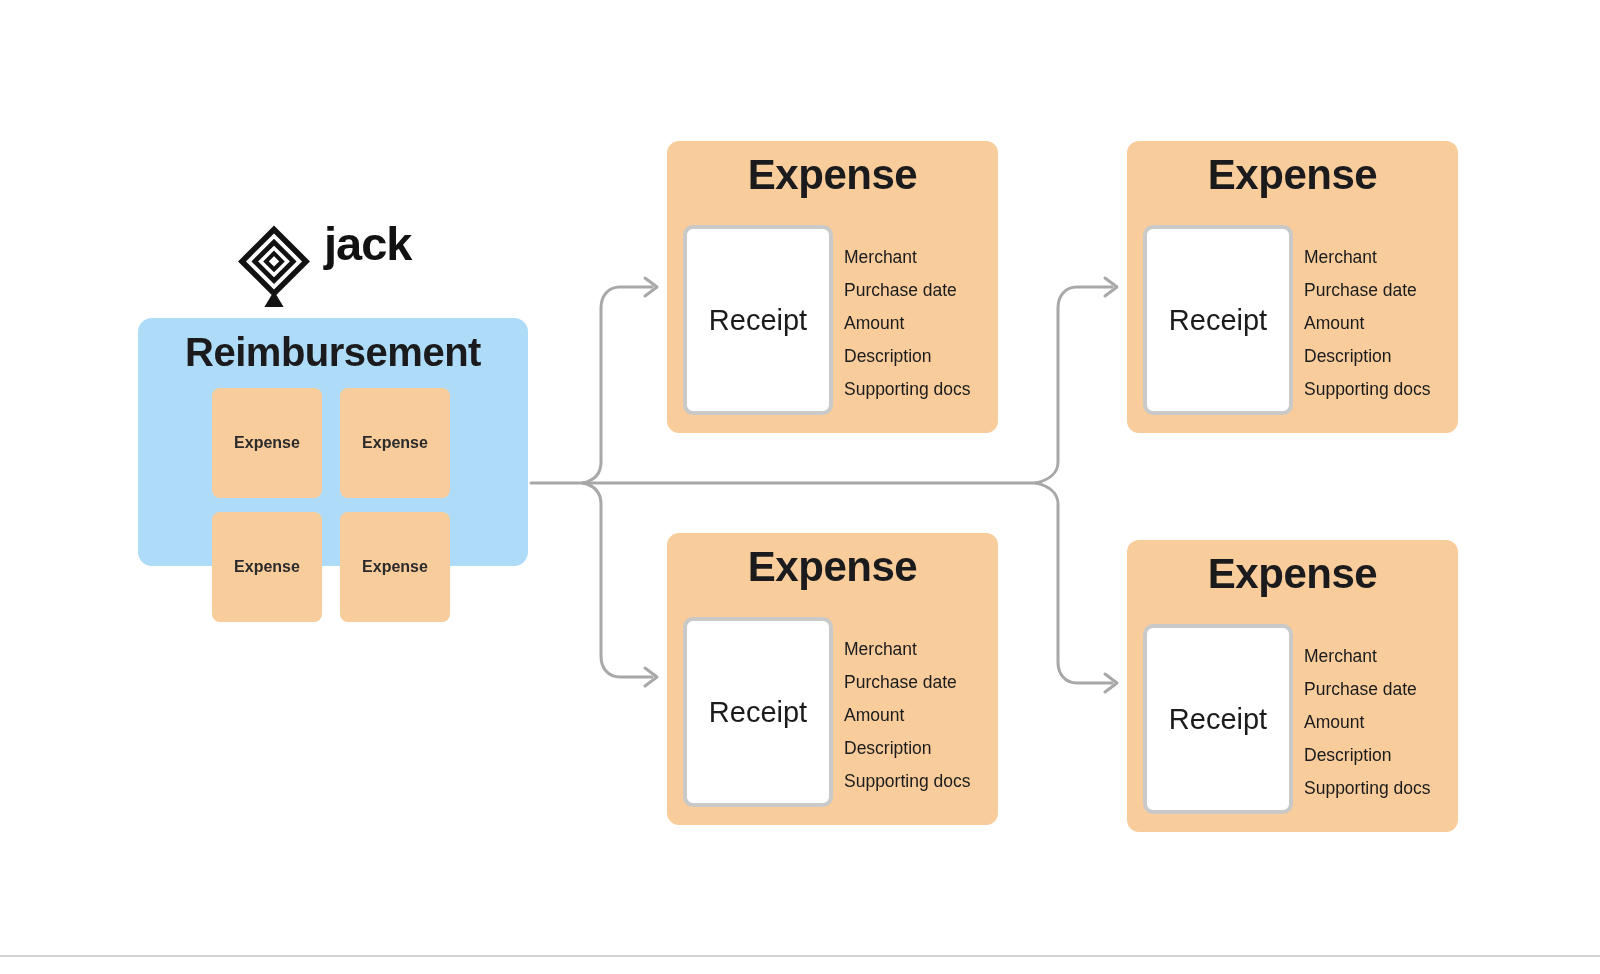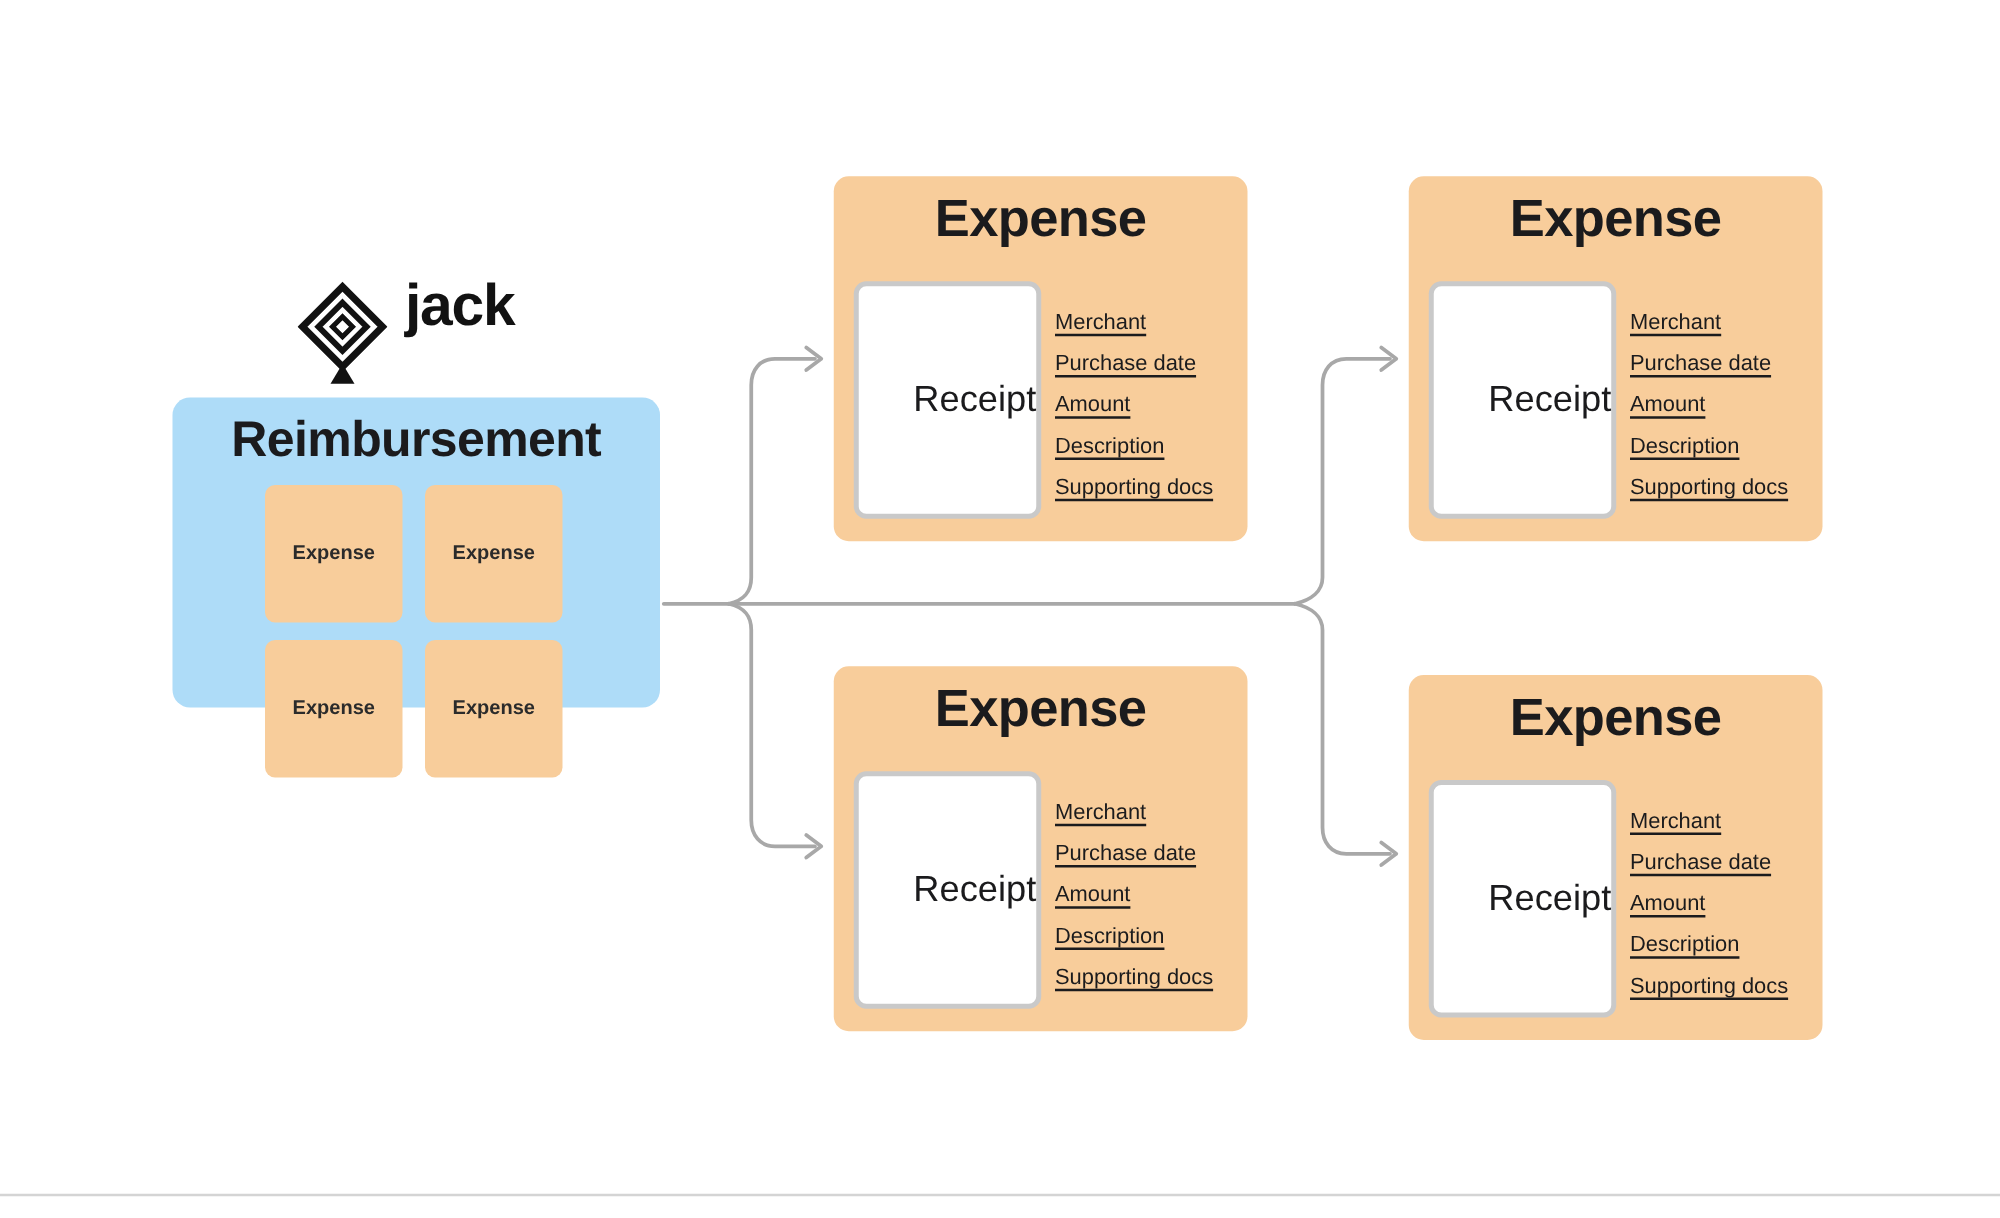--- a/index.html
+++ b/index.html
@@ -36,25 +36,25 @@
   
   .card{position:absolute;width:331px;height:292px;background:var(--card-orange);border-radius:12px;}
   .card.c0{left:667px;top:141px;}
   .card.c1{left:1127px;top:141px;}
   .card.c2{left:667px;top:533px;}
   .card.c3{left:1127px;top:540px;}
   .card-title{position:absolute;top:10px;left:0;width:100%;text-align:center;
         font-size:42px;font-weight:600;letter-spacing:-.5px;color:var(--text-dark);}
   .receipt{position:absolute;left:16px;top:84px;width:150px;height:190px;background:#fff;
         border:4px solid var(--receipt-border);border-radius:10px;
-        display:flex;align-items:center;justify-content:flex-end;}
+        display:flex;align-items:center;justify-content:center;}
   .receipt span{font-size:29px;font-weight:400;color:var(--text-dark);}
   .fields{position:absolute;left:177px;top:100px;}
   .field{font-size:17.5px;font-weight:500;line-height:33px;color:var(--text-dark);
-        text-decoration:underline;text-decoration-thickness:1.5px;text-underline-offset:4px;
+        text-decoration-thickness:1.5px;text-underline-offset:4px;
         white-space:nowrap;}
 
   
   .connectors{position:absolute;left:0;top:0;width:1600px;height:974px;pointer-events:none;}
   .connectors path{fill:none;stroke:var(--connector-gray);stroke-width:3;
         stroke-linecap:round;stroke-linejoin:round;}
 
   .bottom-divider{position:absolute;left:0;top:955px;width:1600px;height:2px;background:var(--divider-gray);}
 </style>
 </head>

